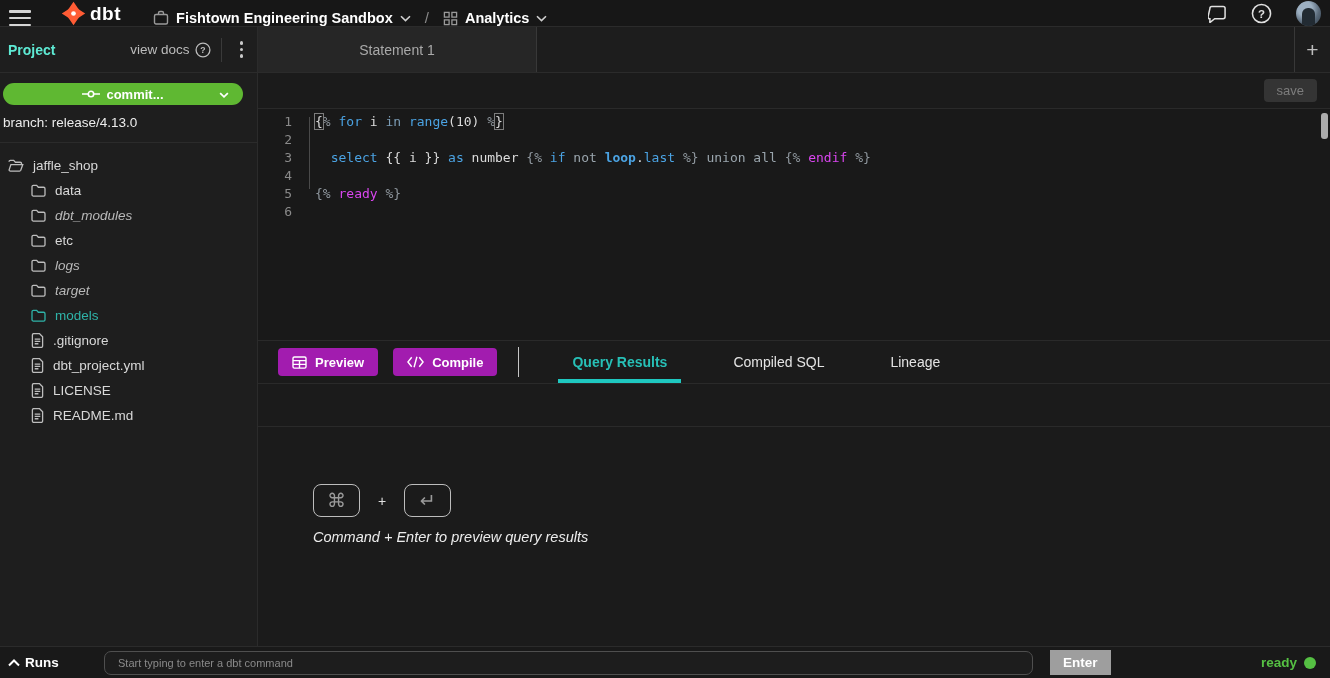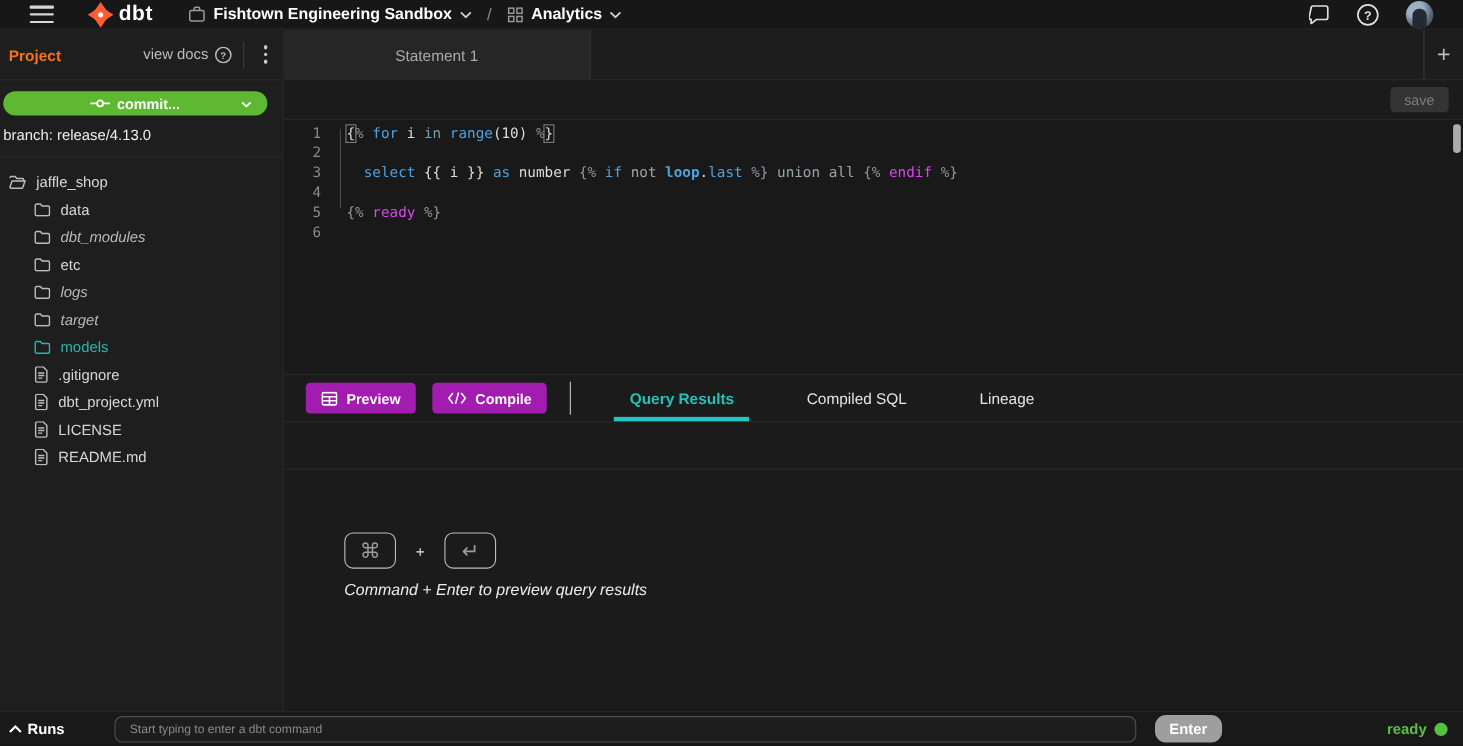--- a/index.html
+++ b/index.html
@@ -1,21 +1,21 @@
 <!DOCTYPE html>
 <html><head>
 <meta charset="utf-8">
 <style>
   * { margin:0; padding:0; box-sizing:border-box; }
   html,body { width:1330px; height:678px; overflow:hidden; background:#151515;
               font-family:"Liberation Sans", sans-serif; color:#e2e2e2; }
 
   
   .topbar { height:27px; background:#171717; border-bottom:1px solid #2b2b2b;
-            display:flex; align-items:center; padding:0 27px; }
+            display:flex; align-items:flex-end; padding:0 9px; }
   .hamburger { width:22px; height:16px; display:flex; flex-direction:column;
                justify-content:space-between; cursor:pointer; margin-left:0; }
   .hamburger span { height:2.5px; background:#d6d6d6; border-radius:1px; }
   .logo { display:flex; align-items:center; margin-left:30px; }
   .logo-word { color:#fff; font-weight:bold; font-size:19px; letter-spacing:.5px; margin-left:4px; }
   .crumb { display:flex; align-items:center; gap:7px; margin-left:32px; cursor:pointer; }
   .crumb-label { color:#fff; font-weight:bold; font-size:14.5px; }
   .crumb-sep { color:#8a8a8a; font-size:15px; margin:0 10px 0 14px; }
   .chev { margin-top:1px; }
   .topbar-right { margin-left:auto; display:flex; align-items:center; gap:24px; }
@@ -26,21 +26,21 @@
                   border-radius:6px 6px 0 0; background:#222b33; }
 
   
   .main { display:flex; height:619px; }
 
   
   .sidebar { width:258px; background:#1e1e1e; border-right:1px solid #2b2b2b;
              display:flex; flex-direction:column; }
   .sb-header { height:46px; border-bottom:1px solid #2b2b2b; display:flex;
                align-items:center; padding:0 6px 0 8px; }
-  .sb-title { font-weight:bold; font-size:14px; color:#f97316; }
+  .sb-title { font-weight:bold; font-size:14px; color:#5eead4; }
   .viewdocs { margin-left:auto; display:flex; align-items:center; gap:5px;
               color:#bcbcbc; font-size:13.5px; cursor:pointer; }
   .sb-vsep { width:1px; height:24px; background:#3a3a3a; margin:0 10px; }
   .kebab { color:#c9c9c9; font-size:15px; letter-spacing:0; line-height:5px;
            display:flex; flex-direction:column; gap:3px; padding:4px 8px; cursor:pointer; }
   .kebab i { width:3.5px; height:3.5px; background:#c9c9c9; border-radius:50%; display:block; }
   .commit-btn { margin:10px 3px 0 3px; height:22px; background:#5fb832; border:none;
                 border-radius:11px; color:#fff; font-weight:bold; font-size:13px;
                 display:flex; align-items:center; justify-content:center; gap:6px;
                 cursor:pointer; position:relative; width:240px; }
@@ -110,21 +110,21 @@
   
   .bottombar { height:32px; background:#191919; border-top:1px solid #2b2b2b;
                display:flex; align-items:center; padding:0 14px 0 8px; }
   .runs { display:flex; align-items:center; gap:5px; font-weight:bold; font-size:13.5px;
           color:#fff; cursor:pointer; width:96px; }
   .cmd-input { flex:1; max-width:929px; height:24px; background:#1d1d1d;
                border:1px solid #4f4f4f; border-radius:7px; padding:0 13px;
                color:#ffffff; font-size:11px; font-family:"Liberation Sans",sans-serif; }
   .cmd-input::placeholder { color:#8a8a8a; }
   .enter-btn { margin-left:17px; background:#9e9e9e; color:#fff; font-weight:bold; font-size:13.5px;
-               border:none; border-radius:10px; padding:5px 13px; cursor:pointer; }
+               border:none; border-radius:0; padding:5px 13px; cursor:pointer; }
   .ready { margin-left:auto; display:flex; align-items:center; gap:7px;
            color:#55c043; font-weight:bold; font-size:13.5px; }
   .ready-dot { width:12px; height:12px; border-radius:50%; background:#55c043; }
 </style>
 </head>
 <body>
 
 <div class="topbar">
   <div class="hamburger">
       <span></span>

